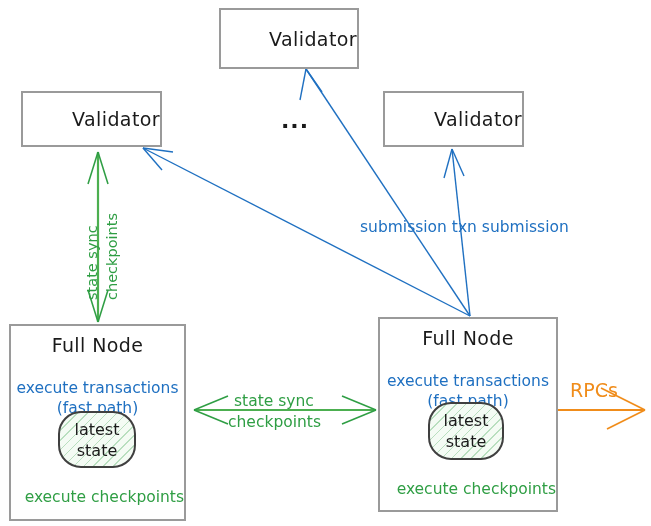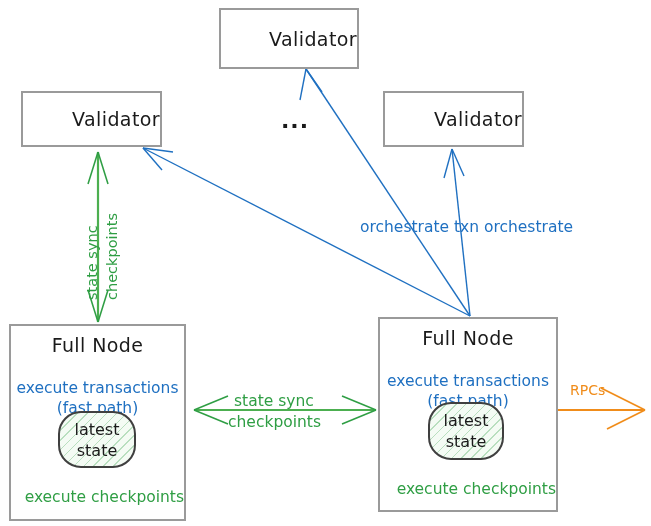--- a/index.html
+++ b/index.html
@@ -93,21 +93,21 @@
     line-height: 1;
   }
   .lbl {
     position: absolute;
     font-size: 15.5px;
     line-height: 19px;
     white-space: nowrap;
   }
   .lbl-blue  { color: #1f70c1; }
   .lbl-green { color: #2f9e44; }
-  .lbl-orange{ color: #f08c1a; font-size: 14px; }
+  .lbl-orange{ color: #f08c1a; font-size: 19px; }
   .vlabel {
     position: absolute;
     color: #2f9e44;
     font-size: 14.5px;
     white-space: nowrap;
     transform-origin: 0 0;
     transform: rotate(-90deg);
   }
 </style>
 </head>
@@ -187,21 +187,21 @@
     <div class="fn-title">Full Node</div>
     <div class="fn-blue">execute transactions</div>
     <div class="fn-blue" style="margin-top:0;">(fast path)</div>
     <div class="state-box" style="left:48px; top:83px; width:76px; height:58px;">
       <span>latest</span>
       <span>state</span>
     </div>
     <div class="fn-green" style="position:absolute; left:0; top:155px; width:100%;">execute checkpoints</div>
   </div>
 
-  <div class="lbl lbl-blue" style="left:360px; top:218px;">orchestrate txn orchestrate</div>
+  <div class="lbl lbl-blue" style="left:360px; top:218px;">submission txn submission</div>
 
   <div class="vlabel" style="left:84px; top:300px;">state sync</div>
 
   <div class="vlabel" style="left:104px; top:300px;">checkpoints</div>
 
   <div class="lbl lbl-green" style="left:234px; top:392px;">state sync</div>
 
   <div class="lbl lbl-green" style="left:228px; top:413px;">checkpoints</div>
 
   <div class="lbl lbl-orange" style="left:570px; top:381px;">RPCs</div>

